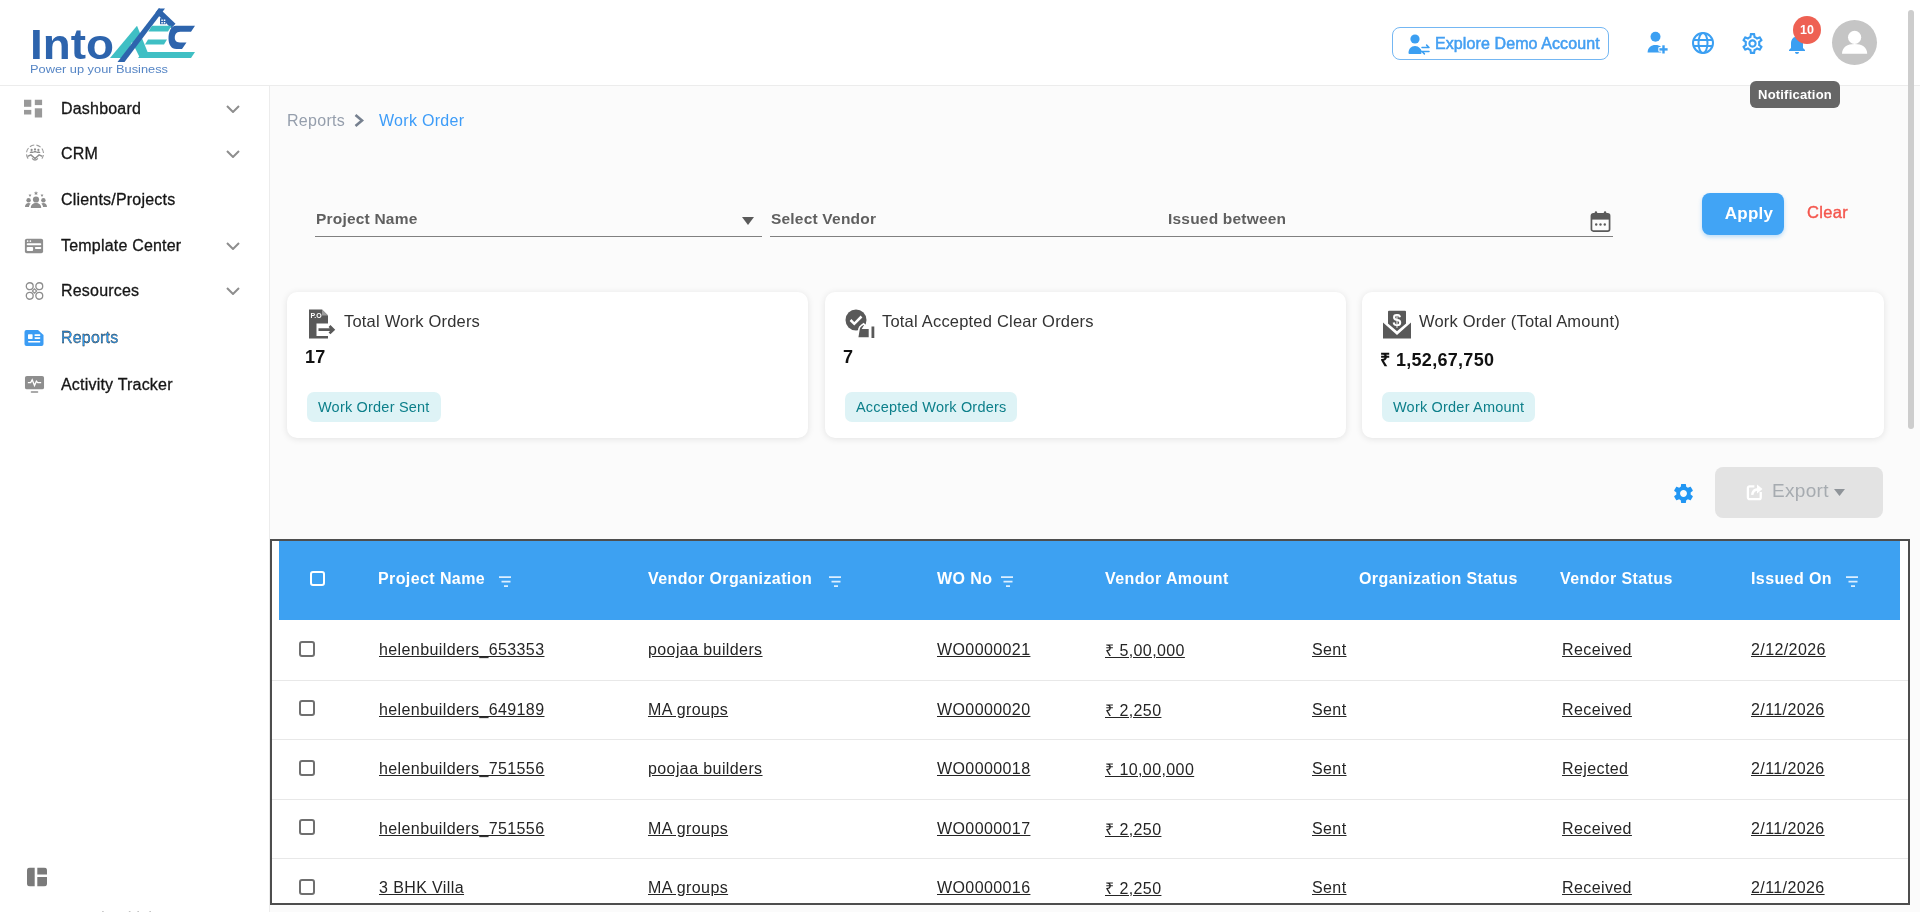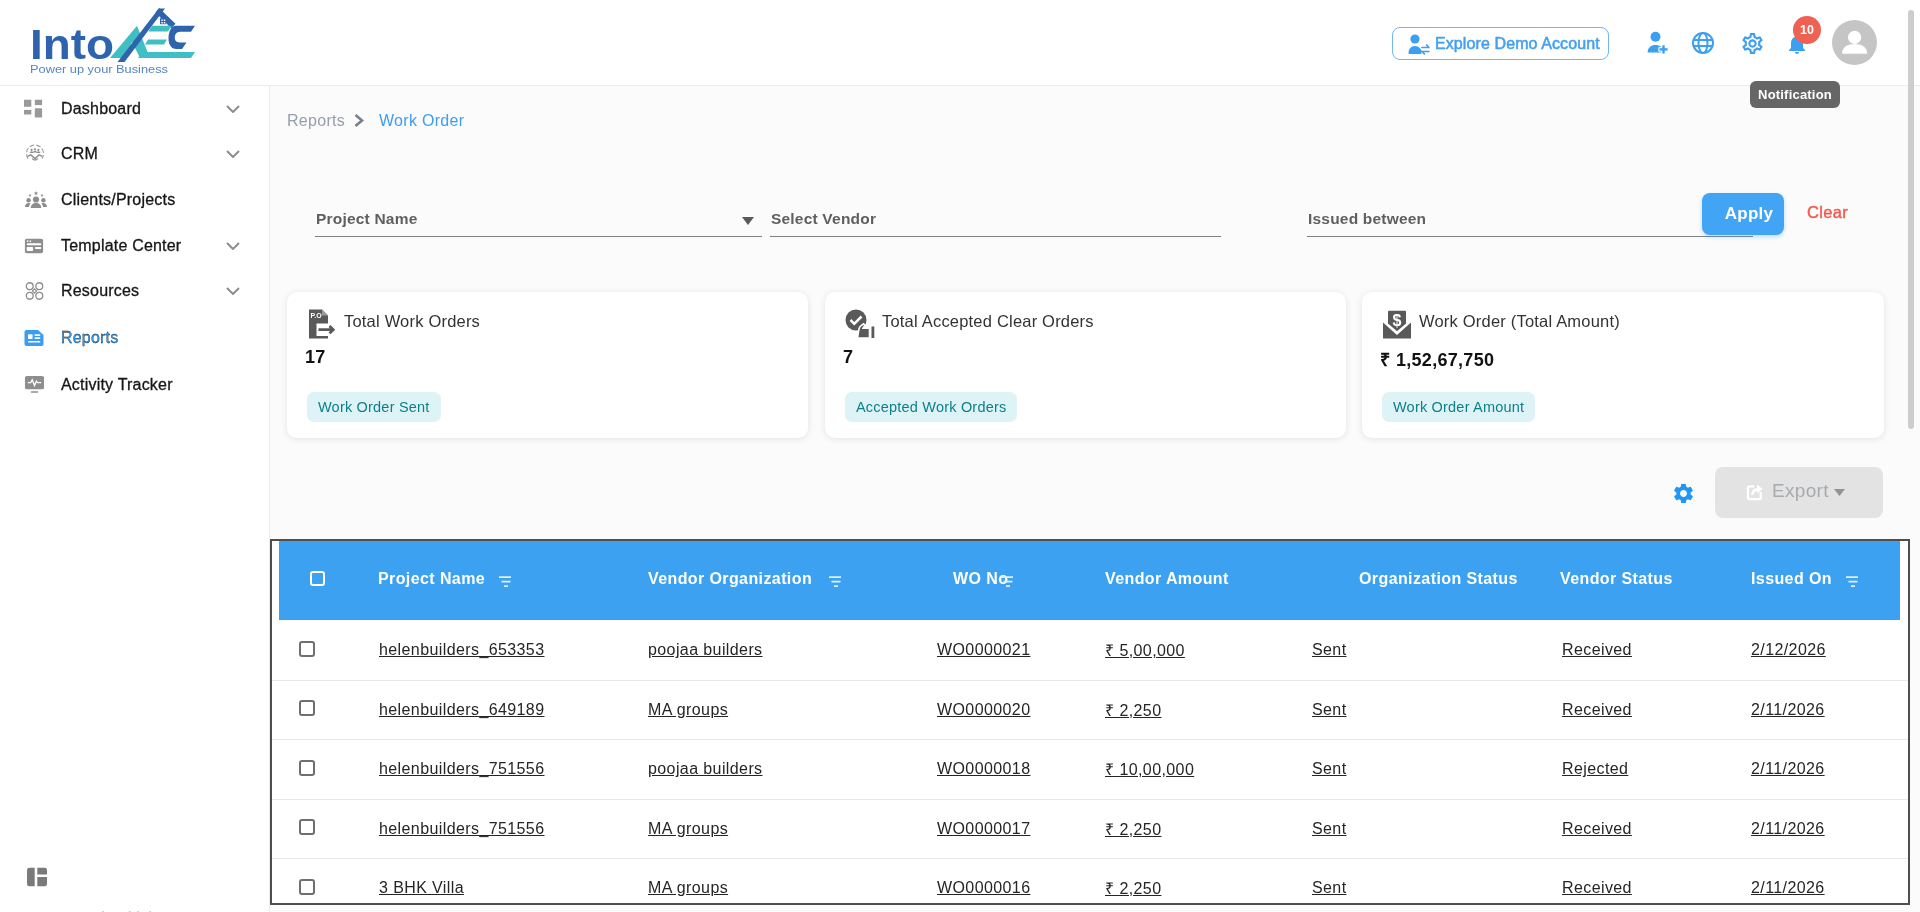--- a/index.html
+++ b/index.html
@@ -238,21 +238,21 @@
 
 <div class="ffield" style="left:315px; top:207px; width:447px;">
   <div class="flabel">Project Name</div>
   <svg class="abs" style="left:427px; top:10px;" width="12" height="8" viewBox="0 0 12 8">
       <path d="M0 0 h12 L6 8 Z" fill="#5a5a5a"></path>
     </svg>
 </div>
 <div class="ffield" style="left:770px; top:207px; width:451px;">
   <div class="flabel">Select Vendor</div>
 </div>
-<div class="ffield" style="left:1307px; top:207px; width:446px;">
+<div class="ffield" style="left:1167px; top:207px; width:446px;">
   <div class="flabel">Issued between</div>
   <svg class="abs" style="left:423px; top:3px;" width="21" height="23" viewBox="0 0 22 24">
     <rect x="1.5" y="4" width="19" height="18" rx="2" fill="none" stroke="#5a5a5a" stroke-width="1.8"></rect>
     <rect x="1.6" y="4.2" width="18.8" height="5.8" fill="#5a5a5a"></rect>
     <rect x="5" y="1.2" width="2.4" height="4.6" rx="1.1" fill="#5a5a5a"></rect>
     <rect x="14.6" y="1.2" width="2.4" height="4.6" rx="1.1" fill="#5a5a5a"></rect>
     <circle cx="6.5" cy="15.2" r="1.25" fill="#5a5a5a"></circle>
       <circle cx="11" cy="15.2" r="1.25" fill="#5a5a5a"></circle>
       <circle cx="15.5" cy="15.2" r="1.25" fill="#5a5a5a"></circle>
   </svg>
@@ -314,21 +314,21 @@
   <div id="thead">
     <div class="cb" style="left:31px; top:30px; width:15px; height:15px; border:2.5px solid #fff; border-radius:3px;"></div>
     <div class="th" style="left:99px;">Project Name</div>
     <svg class="abs" style="left:219px; top:35px;" width="17" height="12" viewBox="0 0 17 12">
         <path d="M1 1.2 h12 M3.5 5.7 h9 M6 10.2 h4" stroke="#ddefff" stroke-width="1.8" fill="none"></path>
       </svg>
     <div class="th" style="left:369px;">Vendor Organization</div>
     <svg class="abs" style="left:549px; top:35px;" width="17" height="12" viewBox="0 0 17 12">
         <path d="M1 1.2 h12 M3.5 5.7 h9 M6 10.2 h4" stroke="#ddefff" stroke-width="1.8" fill="none"></path>
       </svg>
-    <div class="th" style="left:674px;">WO No</div>
+    <div class="th" style="left:658px;">WO No</div>
     <svg class="abs" style="left:721px; top:35px;" width="17" height="12" viewBox="0 0 17 12">
         <path d="M1 1.2 h12 M3.5 5.7 h9 M6 10.2 h4" stroke="#ddefff" stroke-width="1.8" fill="none"></path>
       </svg>
     <div class="th" style="left:826px;">Vendor Amount</div>
     <div class="th" style="left:1080px;">Organization Status</div>
     <div class="th" style="left:1281px;">Vendor Status</div>
     <div class="th" style="left:1472px;">Issued On</div>
     <svg class="abs" style="left:1566px; top:35px;" width="17" height="12" viewBox="0 0 17 12">
         <path d="M1 1.2 h12 M3.5 5.7 h9 M6 10.2 h4" stroke="#ddefff" stroke-width="1.8" fill="none"></path>
       </svg>

